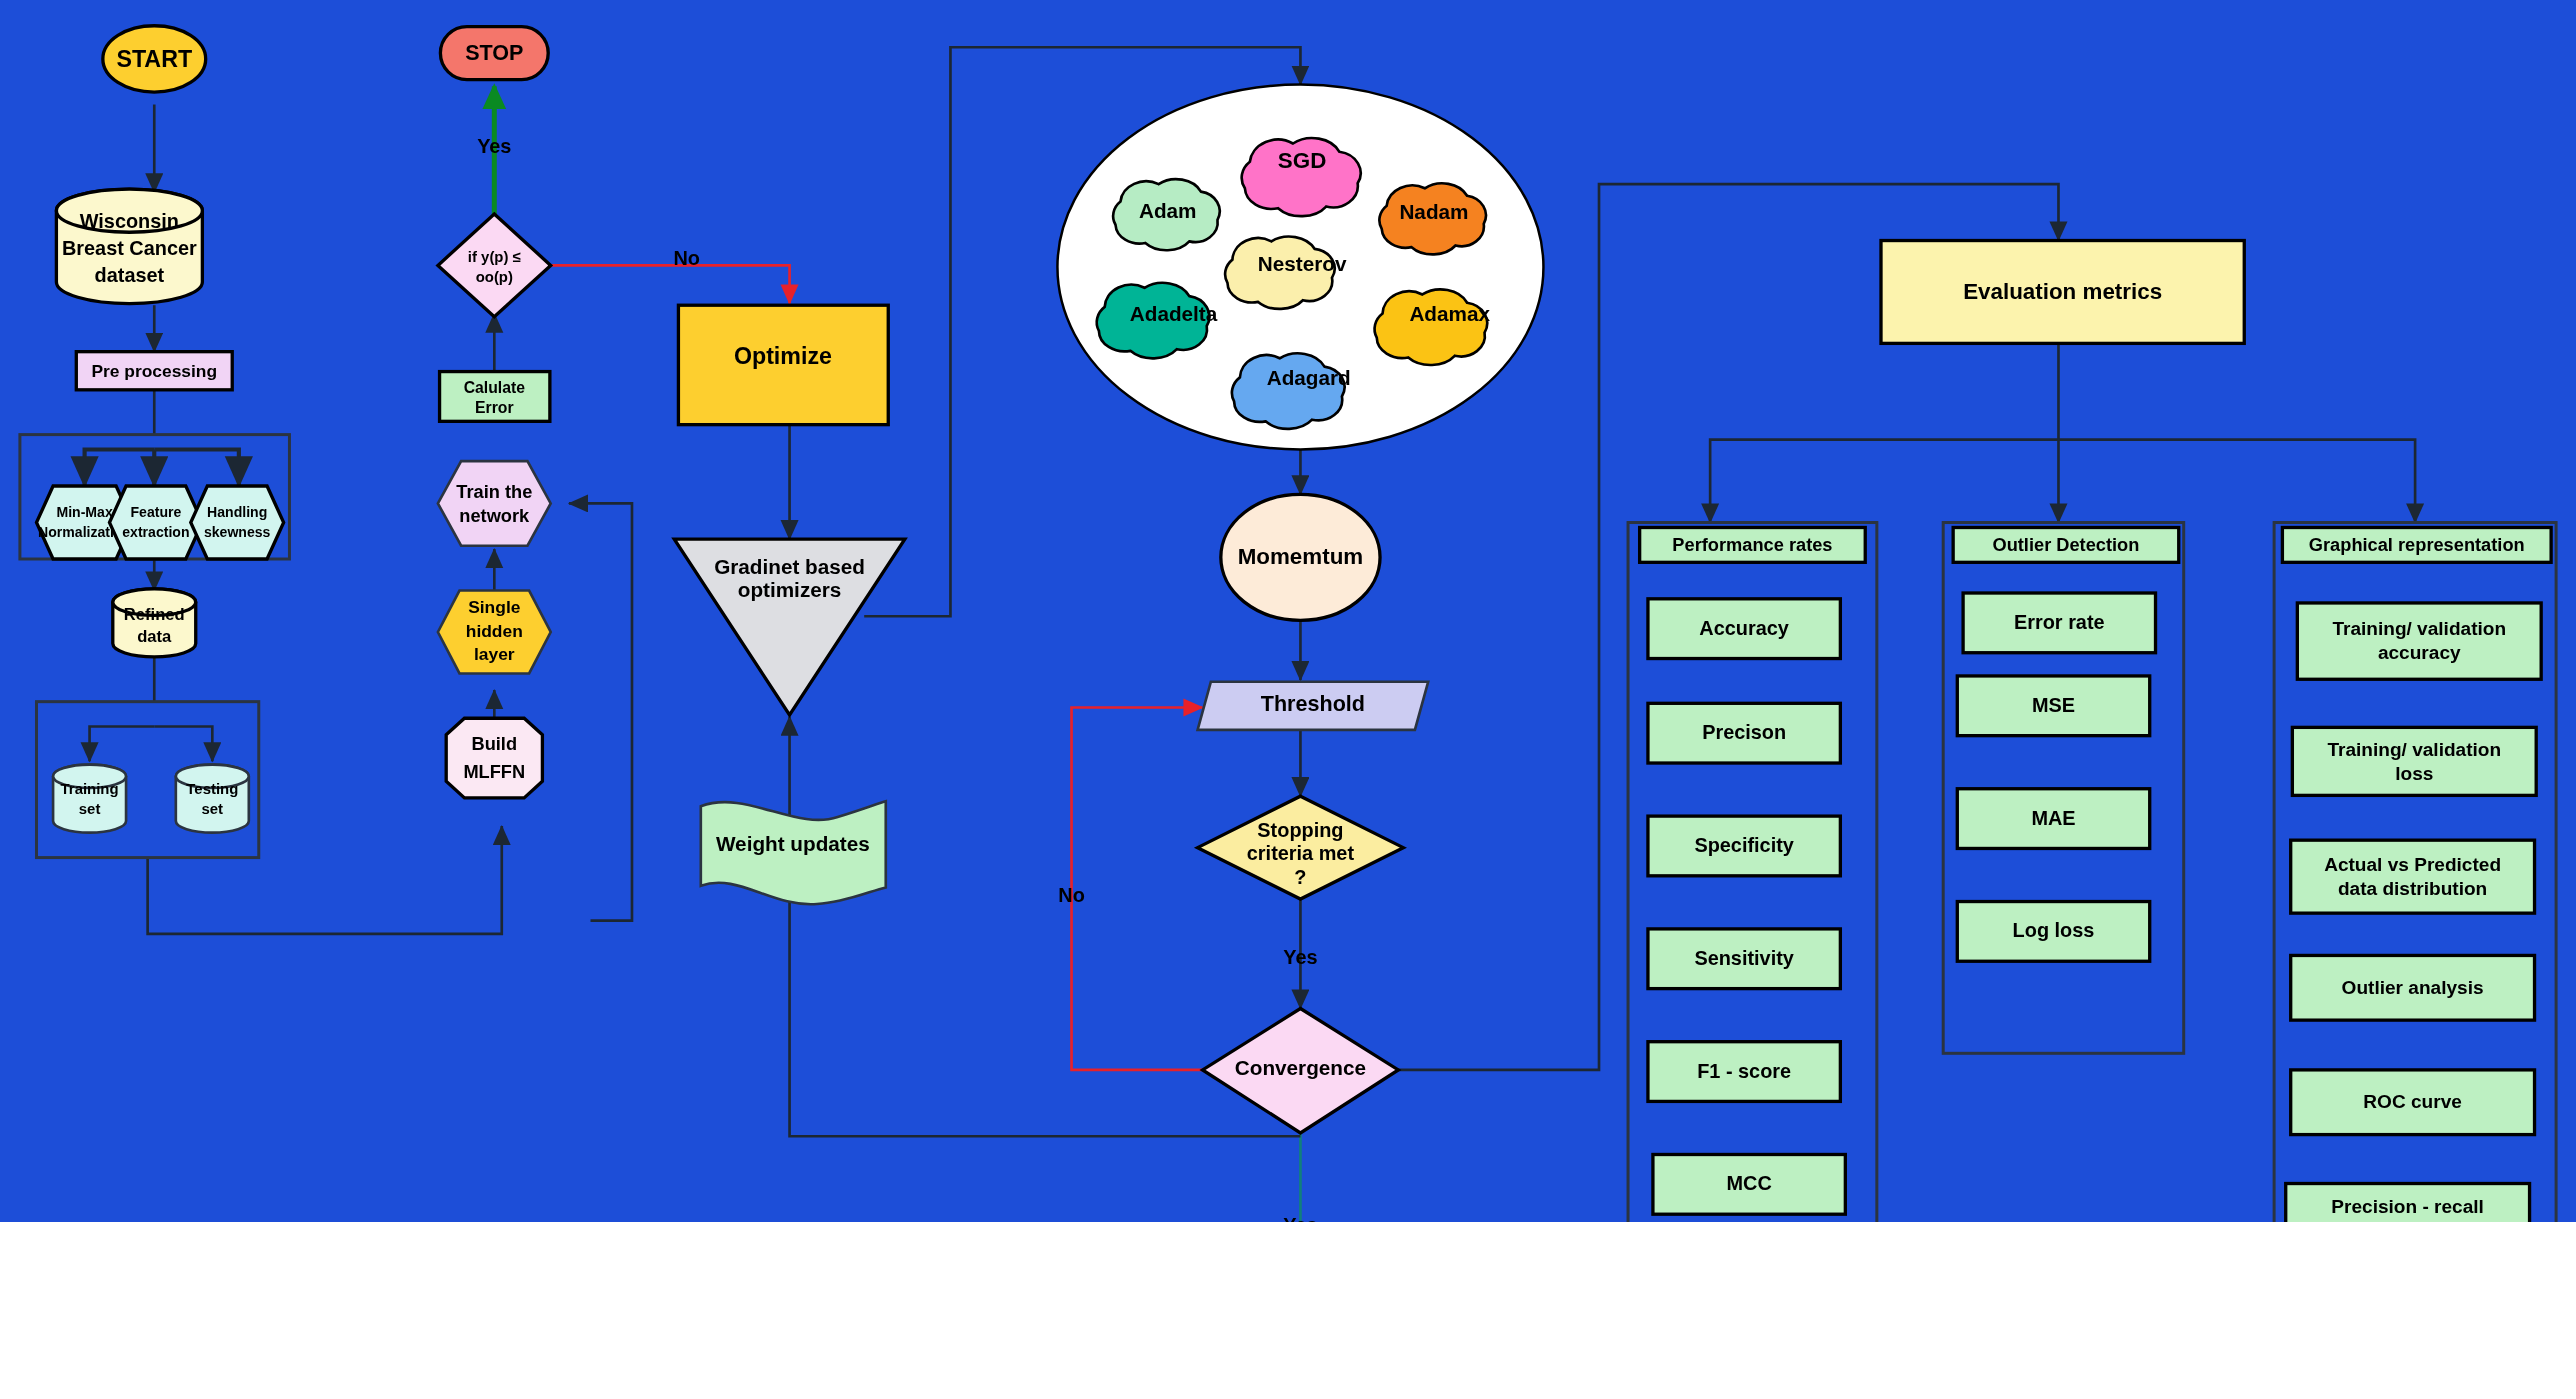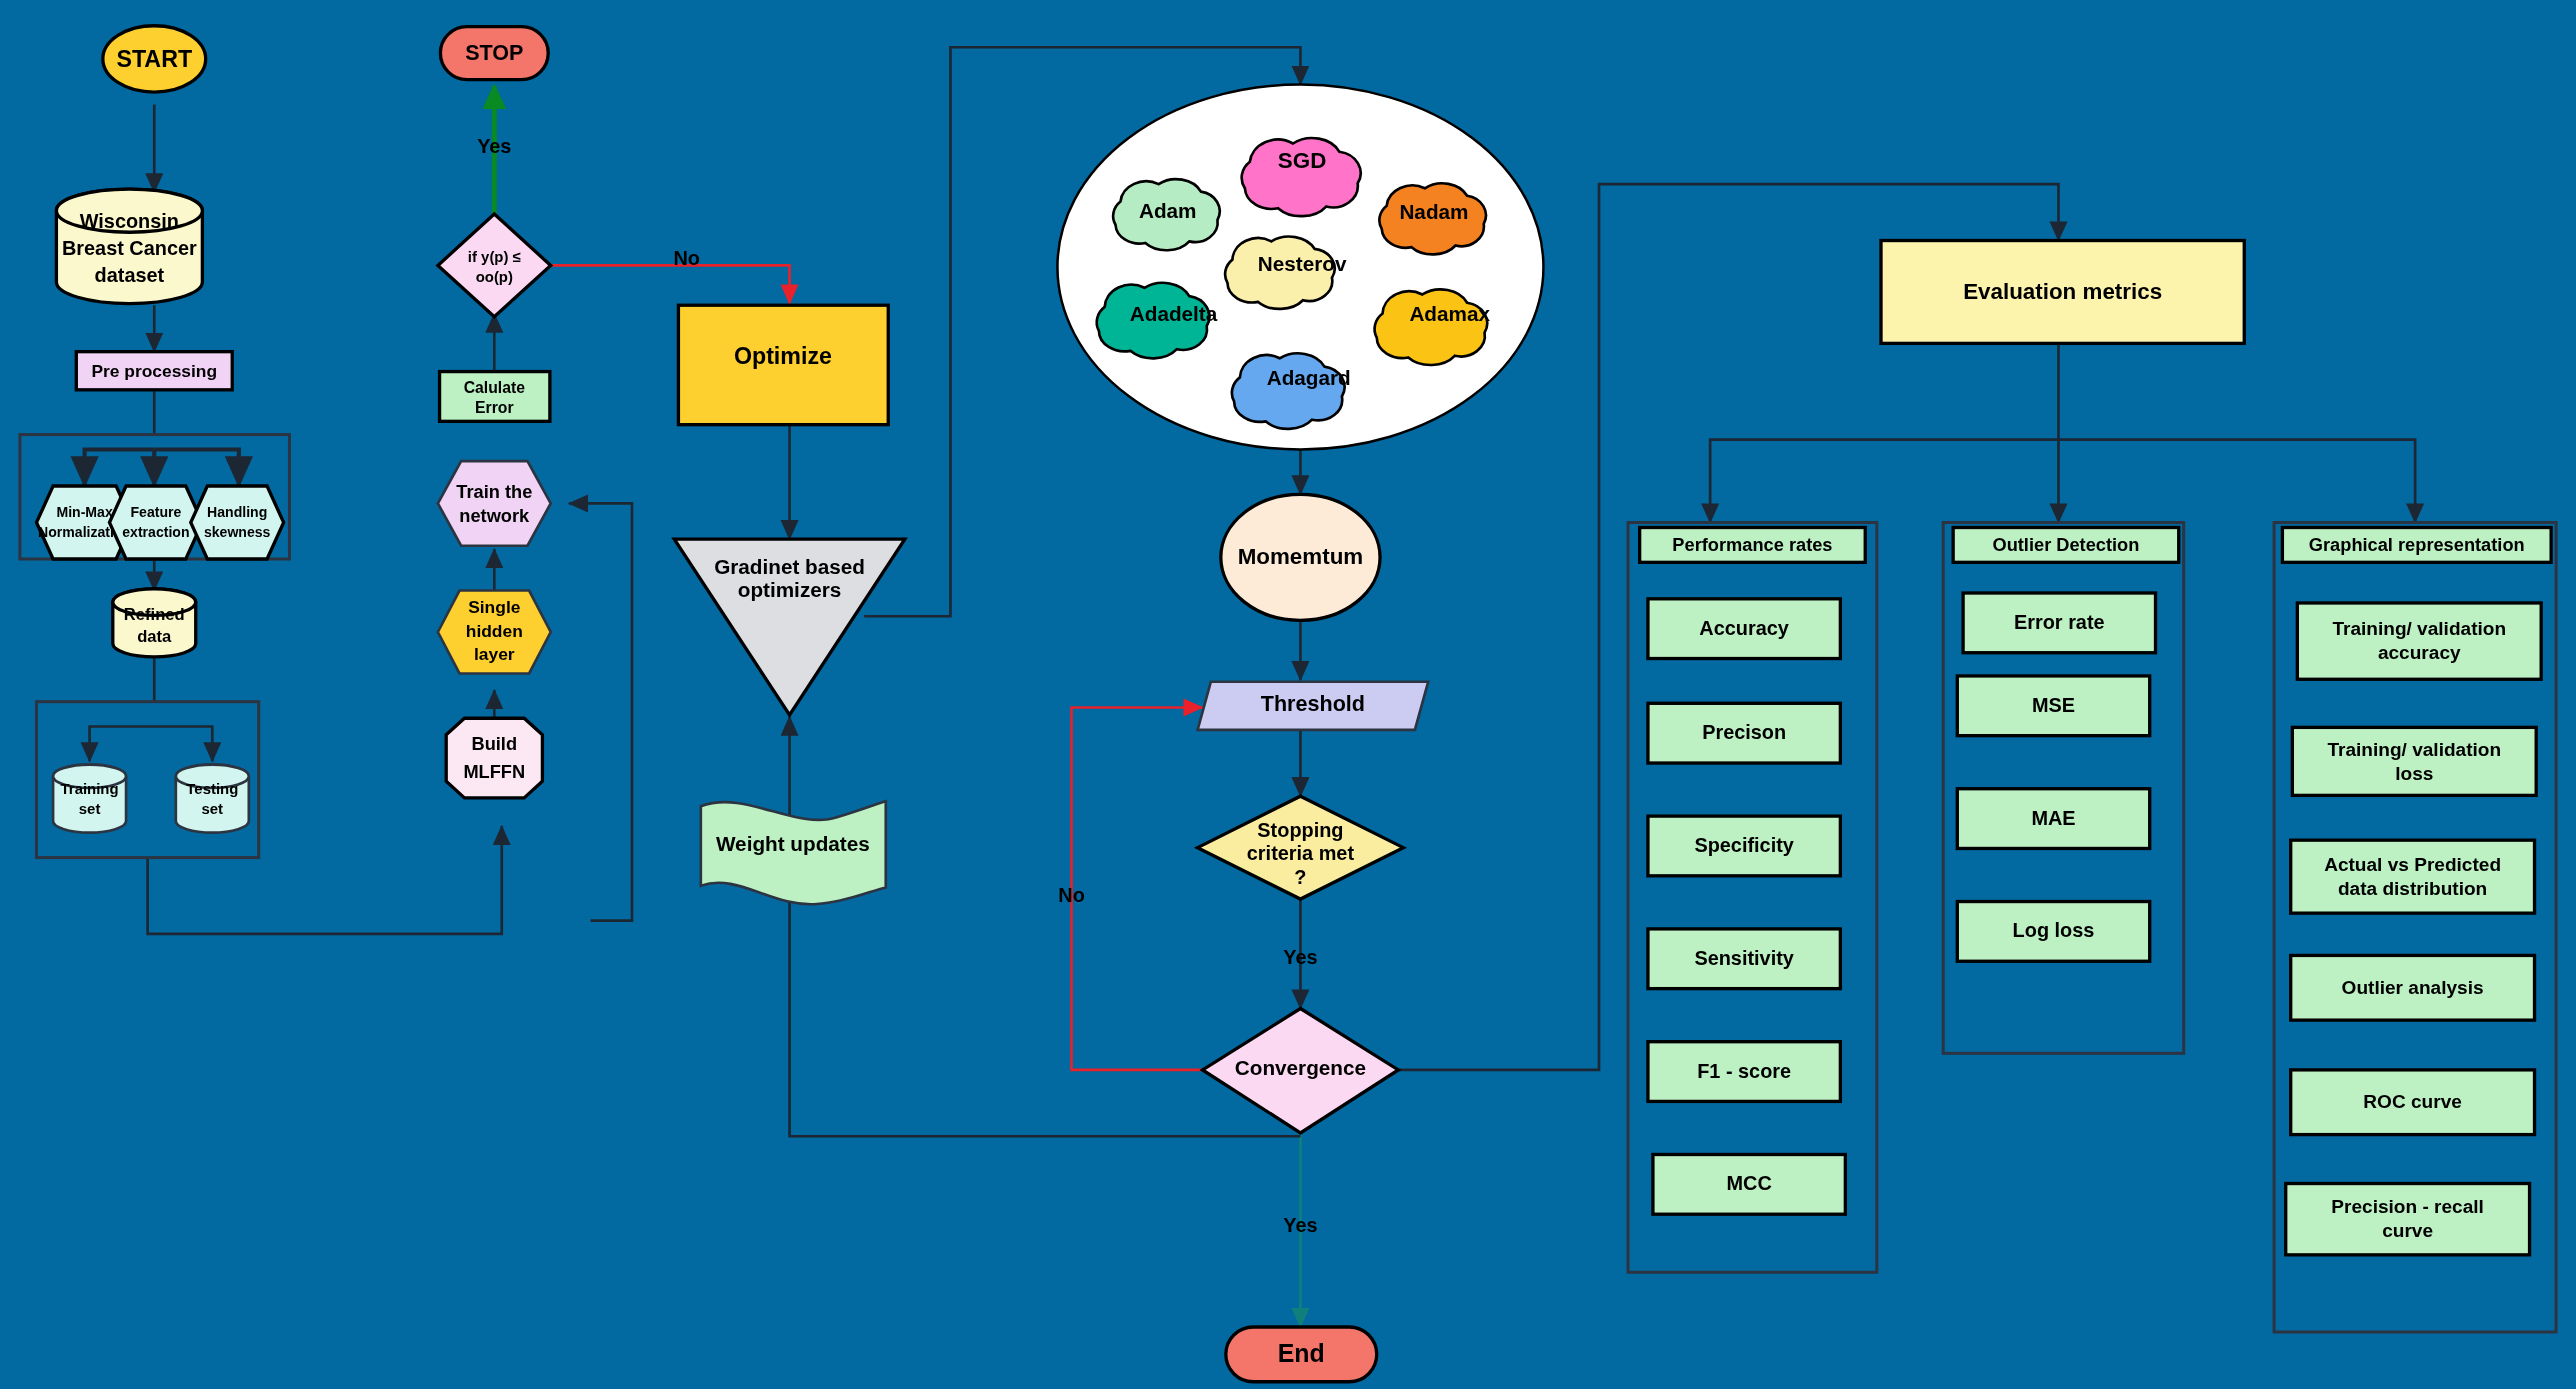--- a/index.html
+++ b/index.html
@@ -1,18 +1,18 @@
 <!DOCTYPE html>
 <html style="font-size:13.3px"><head>
 <meta charset="utf-8">
 <title>MLFFN Optimizer Flowchart</title>
 <style>
   html,body{margin:0;padding:0;background:#ffffff;}
   body{font-family:"Liberation Sans", sans-serif;}
-  #stage{position:relative;width:2576px;height:1389px;background:#0369a1;overflow:hidden;}
+  #stage{position:relative;width:2576px;height:1222px;background:#1d4ed8;overflow:hidden;}
   svg#diagram{position:absolute;left:0;top:0;width:2576px;height:1400px;}
   .nd-text{font-family:"Liberation Sans", sans-serif;font-weight:bold;fill:#000;text-anchor:middle;dominant-baseline:middle;}
   .edge-label{font-family:"Liberation Sans", sans-serif;font-weight:bold;fill:#000;text-anchor:middle;font-size:24px;}
   .lnk{fill:none;stroke:#1c2733;stroke-width:3.2;}
   .lnk-red{fill:none;stroke:#e8212a;stroke-width:3.2;}
   .lnk-green{fill:none;stroke:#0a8a22;stroke-width:6;}
   .lnk-teal{fill:none;stroke:#11807c;stroke-width:3.2;}
   .lnk-thick{fill:none;stroke:#1c2733;stroke-width:5;}
   .shp{stroke:#2b3440;stroke-width:3.2;}
   .shp-blk{stroke:#000;stroke-width:4;}

